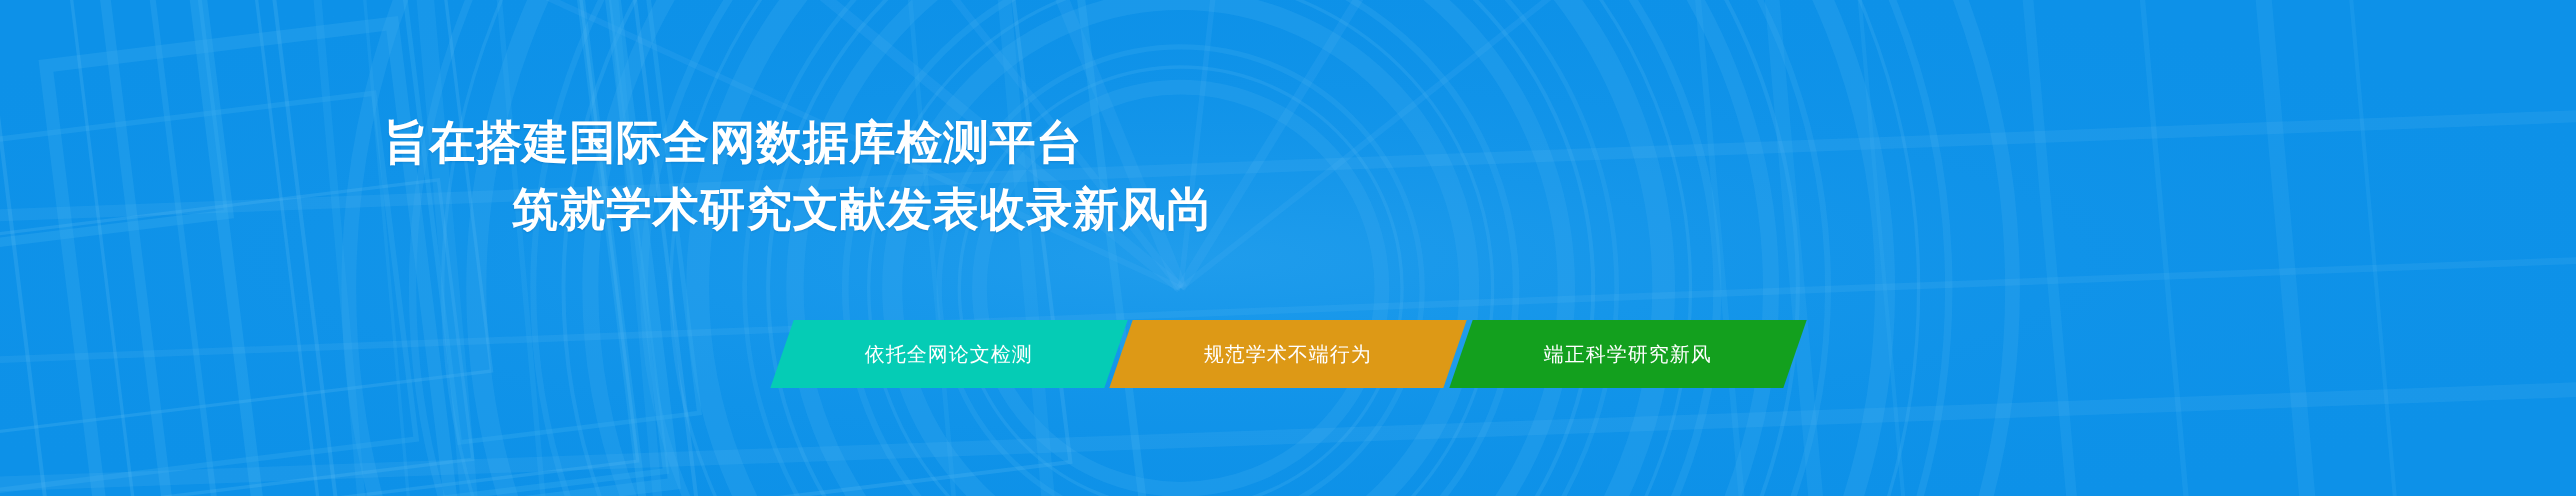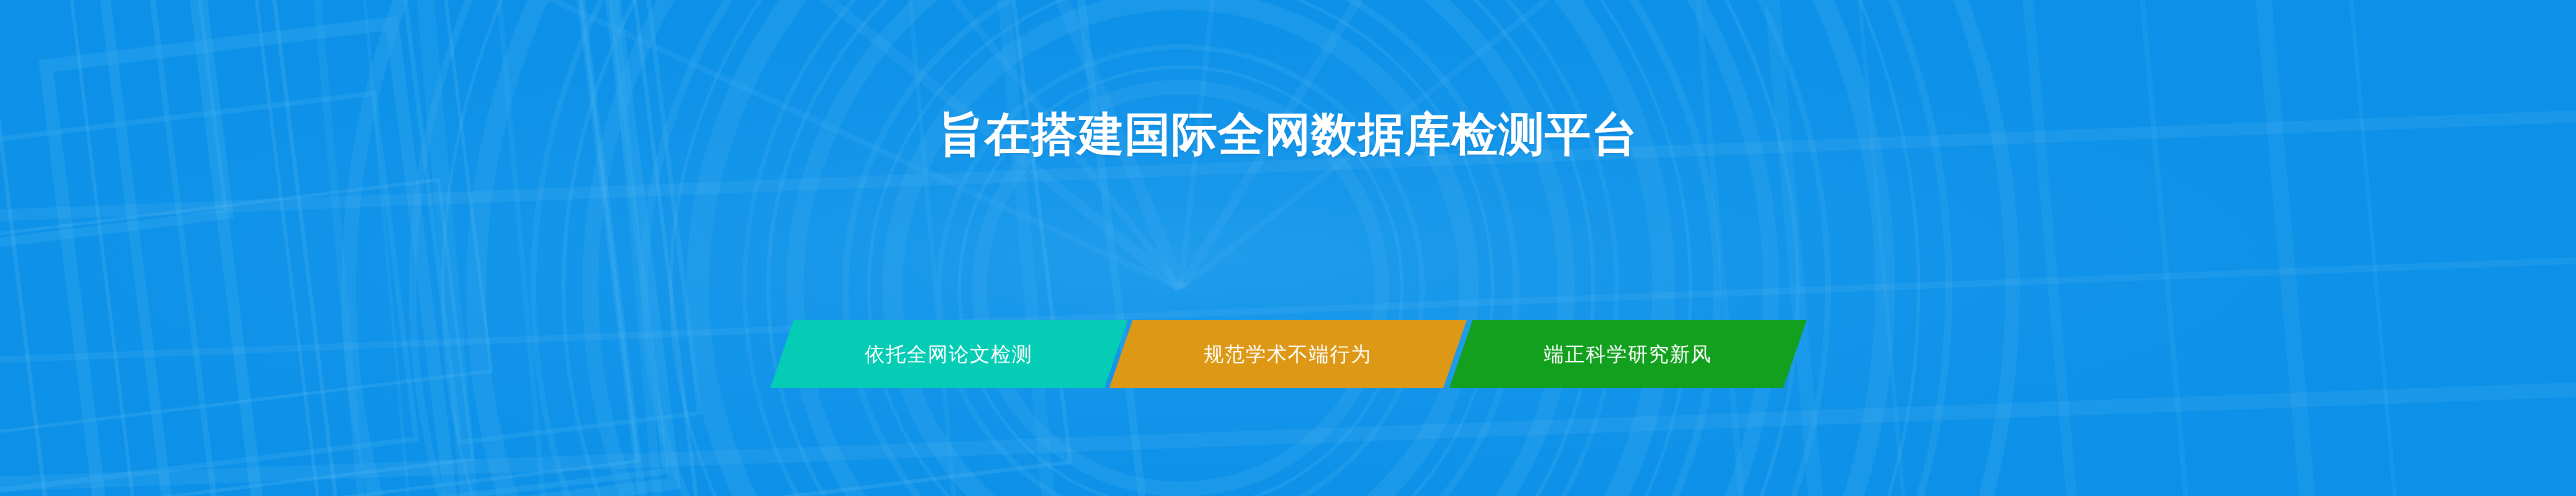--- a/index.html
+++ b/index.html
@@ -30,23 +30,22 @@
   
   .headline {
     position: absolute;
     left: 0;
     top: 101px;
     width: 100%;
     z-index: 5;
   }
   .headline-inner {
     width: 1811px;
-    margin: 0 auto;
+    margin: 8px auto;
     position: relative;
-    text-align: center;
   }
   .title-line {
     color: #ffffff;
     font-size: 46px;
     line-height: 67px;
     font-weight: 700;
     letter-spacing: 0.7px;
     white-space: nowrap;
     text-shadow: 0 0.7px 2px rgba(0, 60, 120, 0.18);
   }
@@ -196,20 +195,21 @@
           <line x1="-200" y1="655" x2="4040" y2="648" stroke-width="22"></line>
         </g>
 
       </g>
     </svg>
   </div>
 
   <div class="headline">
     <div class="headline-inner">
       <div class="title-line title-line-1">旨在搭建国际全网数据库检测平台</div>
+      <div class="title-line title-line-2">筑就学术研究文献发表收录新风尚</div>
     </div>
   </div>
 
   <div class="badges">
     <div class="badges-inner">
       <div class="badge badge-teal">
         <span class="badge-label">依托全网论文检测</span>
       </div>
       <div class="badge badge-orange">
         <span class="badge-label">规范学术不端行为</span>

